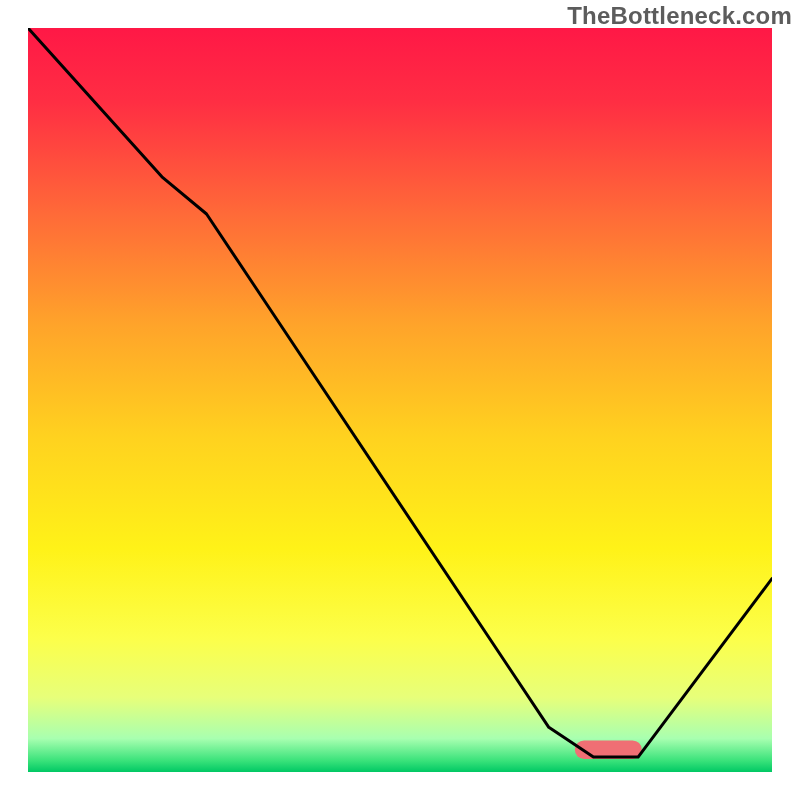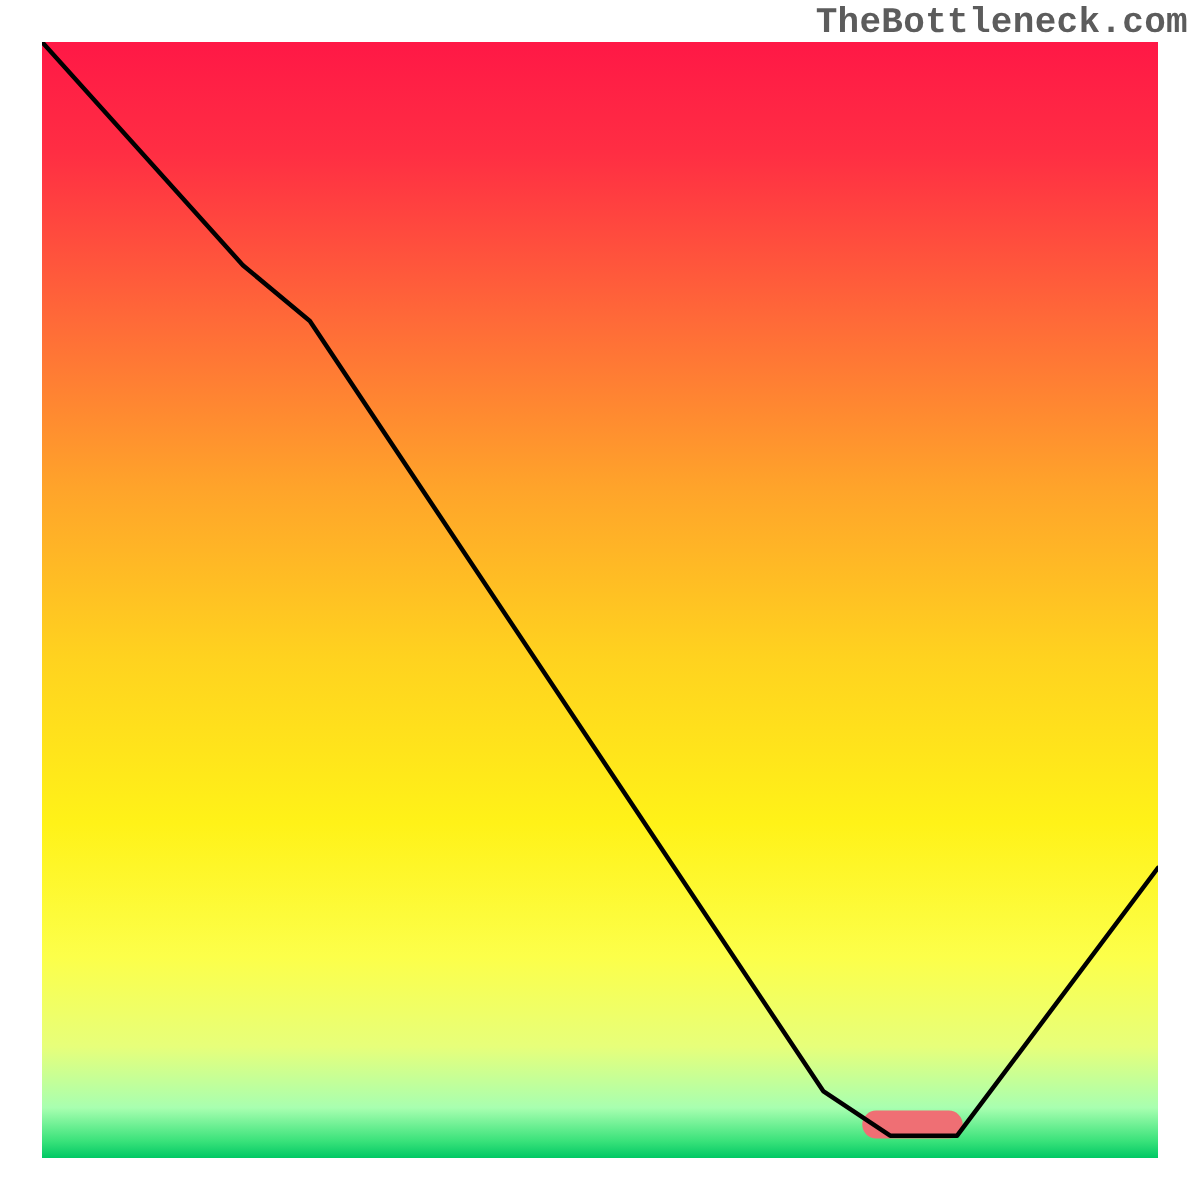--- a/index.html
+++ b/index.html
@@ -7,21 +7,20 @@
     padding: 0;
     width: 800px;
     height: 800px;
     background: #ffffff;
     font-family: Arial, Helvetica, sans-serif;
   }
   .container {
     position: relative;
     width: 800px;
     height: 800px;
-    font-family: Liberation Mono, monospace;
   }
   .watermark {
     position: absolute;
     top: 2px;
     right: 8px;
     font-size: 24px;
     font-weight: bold;
     color: #5c5c5c;
     letter-spacing: 0.2px;
   }

